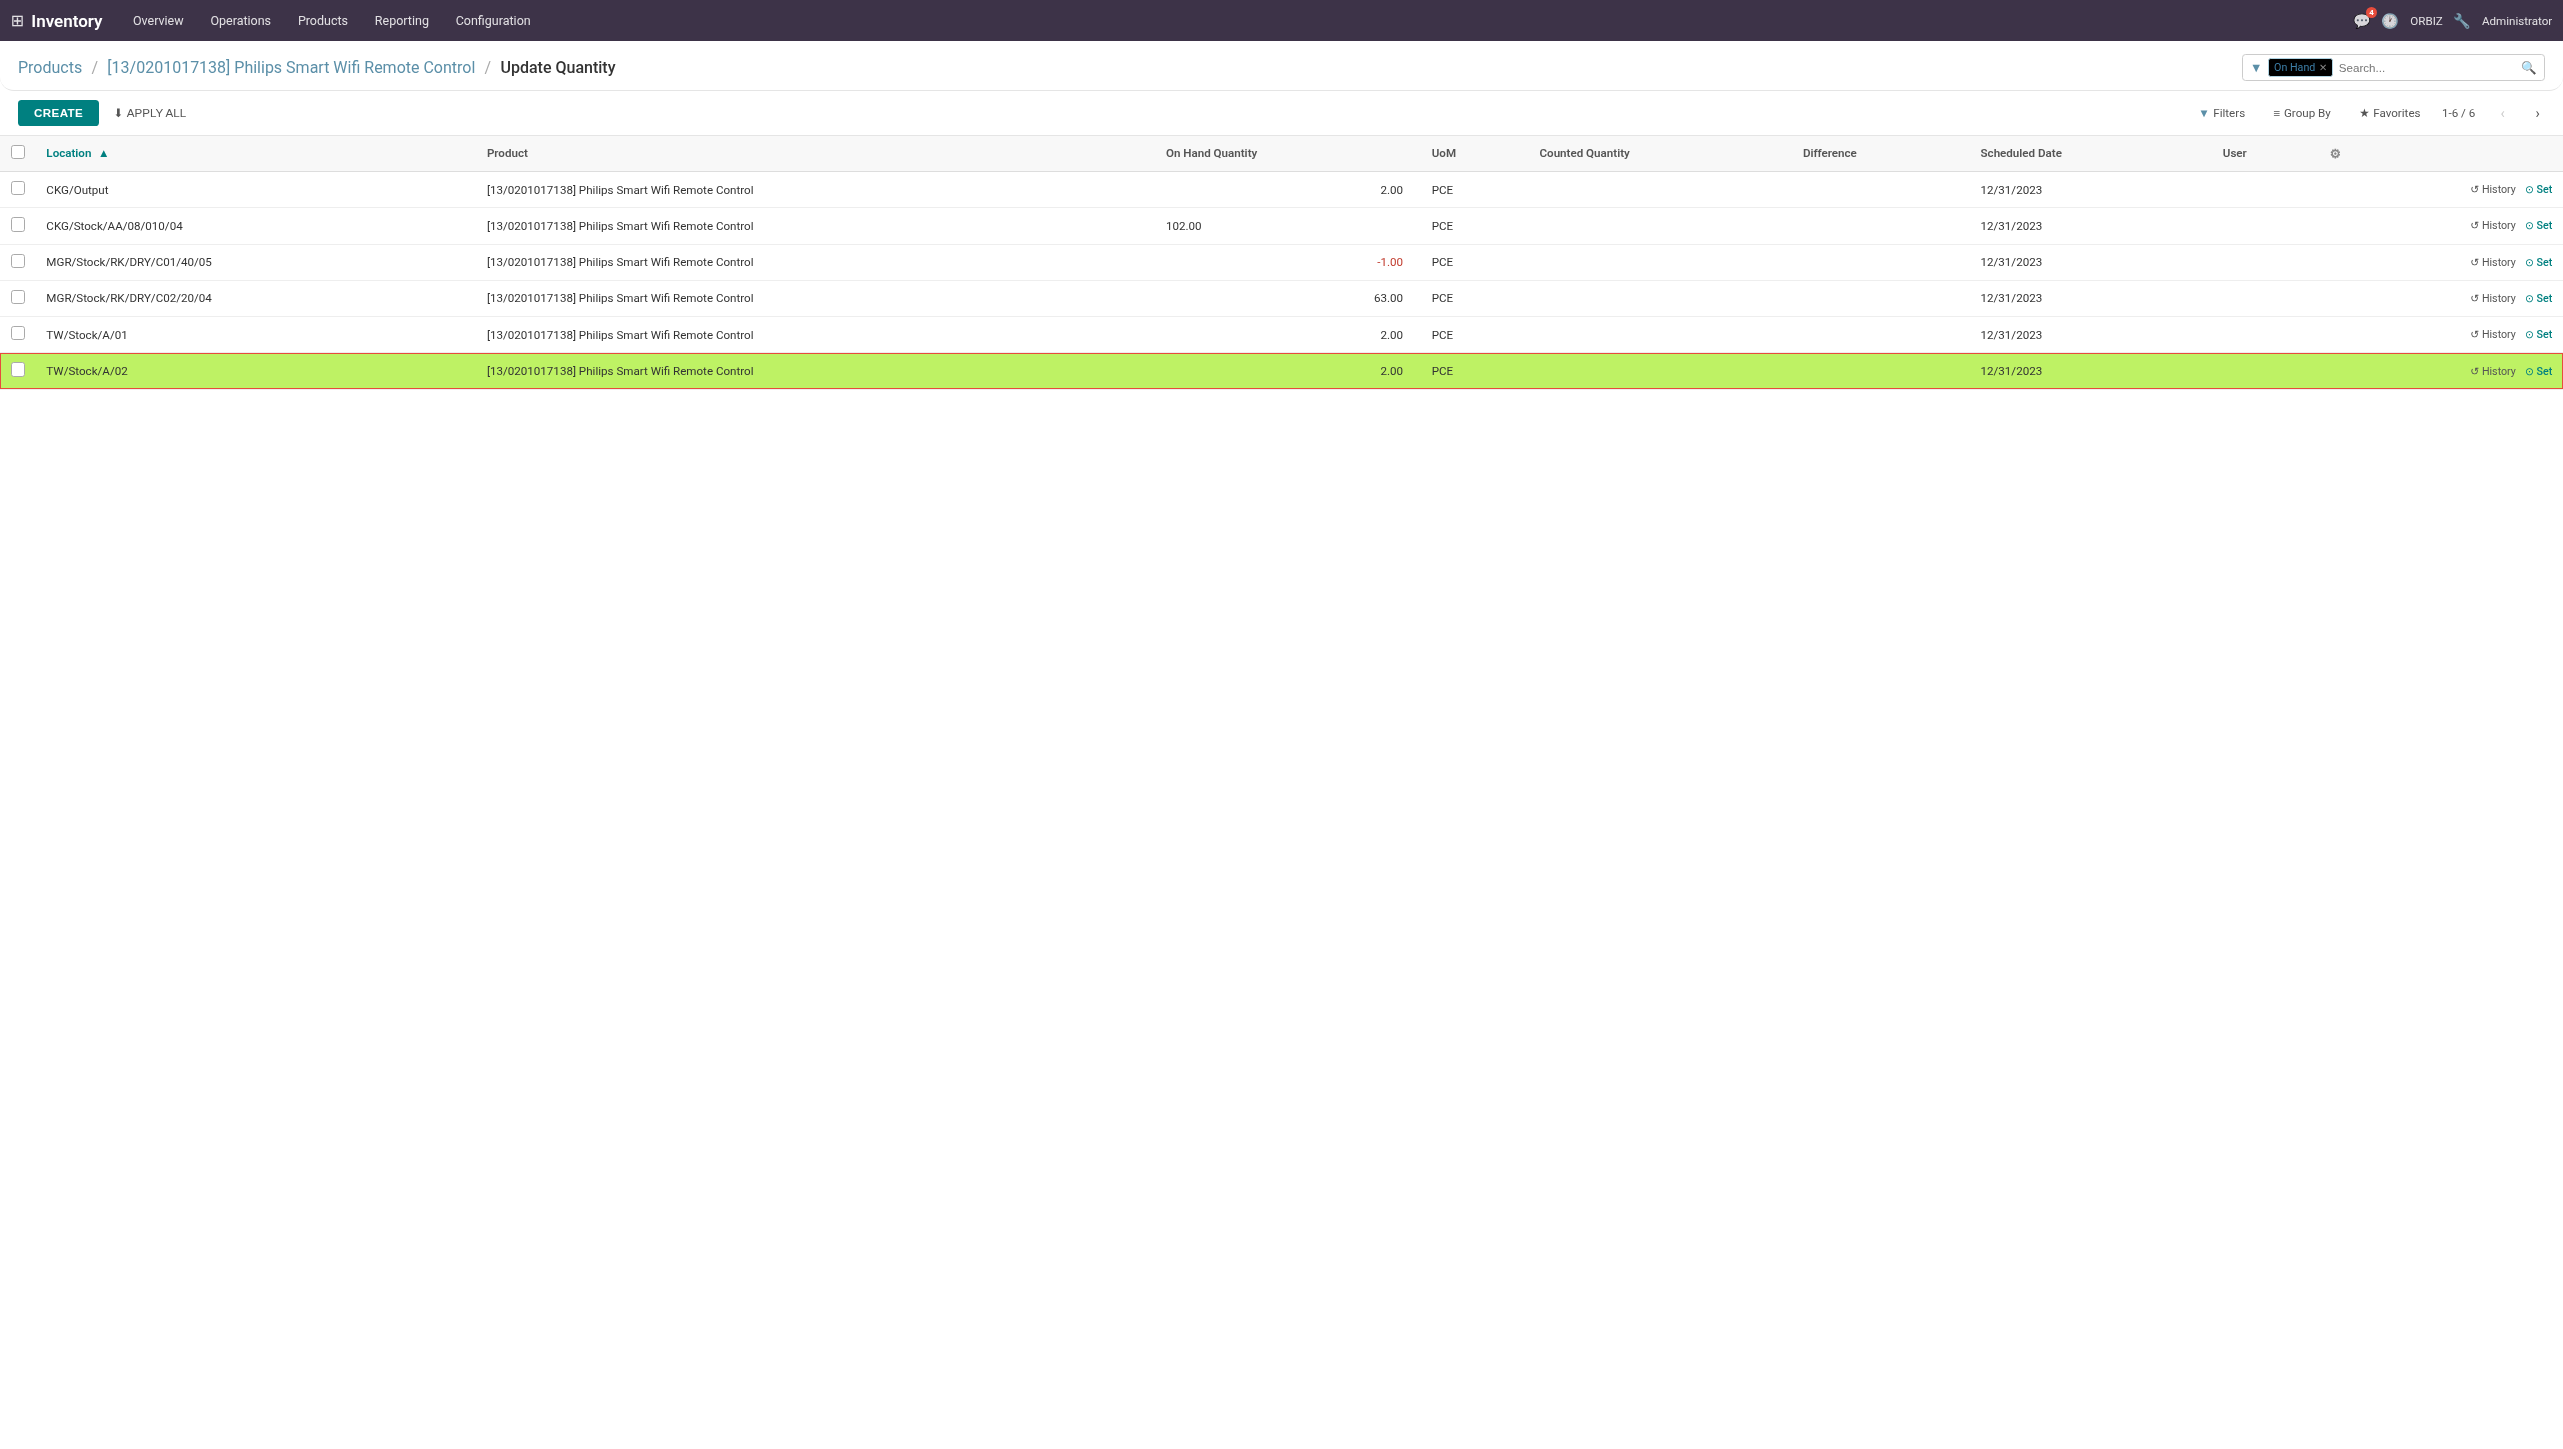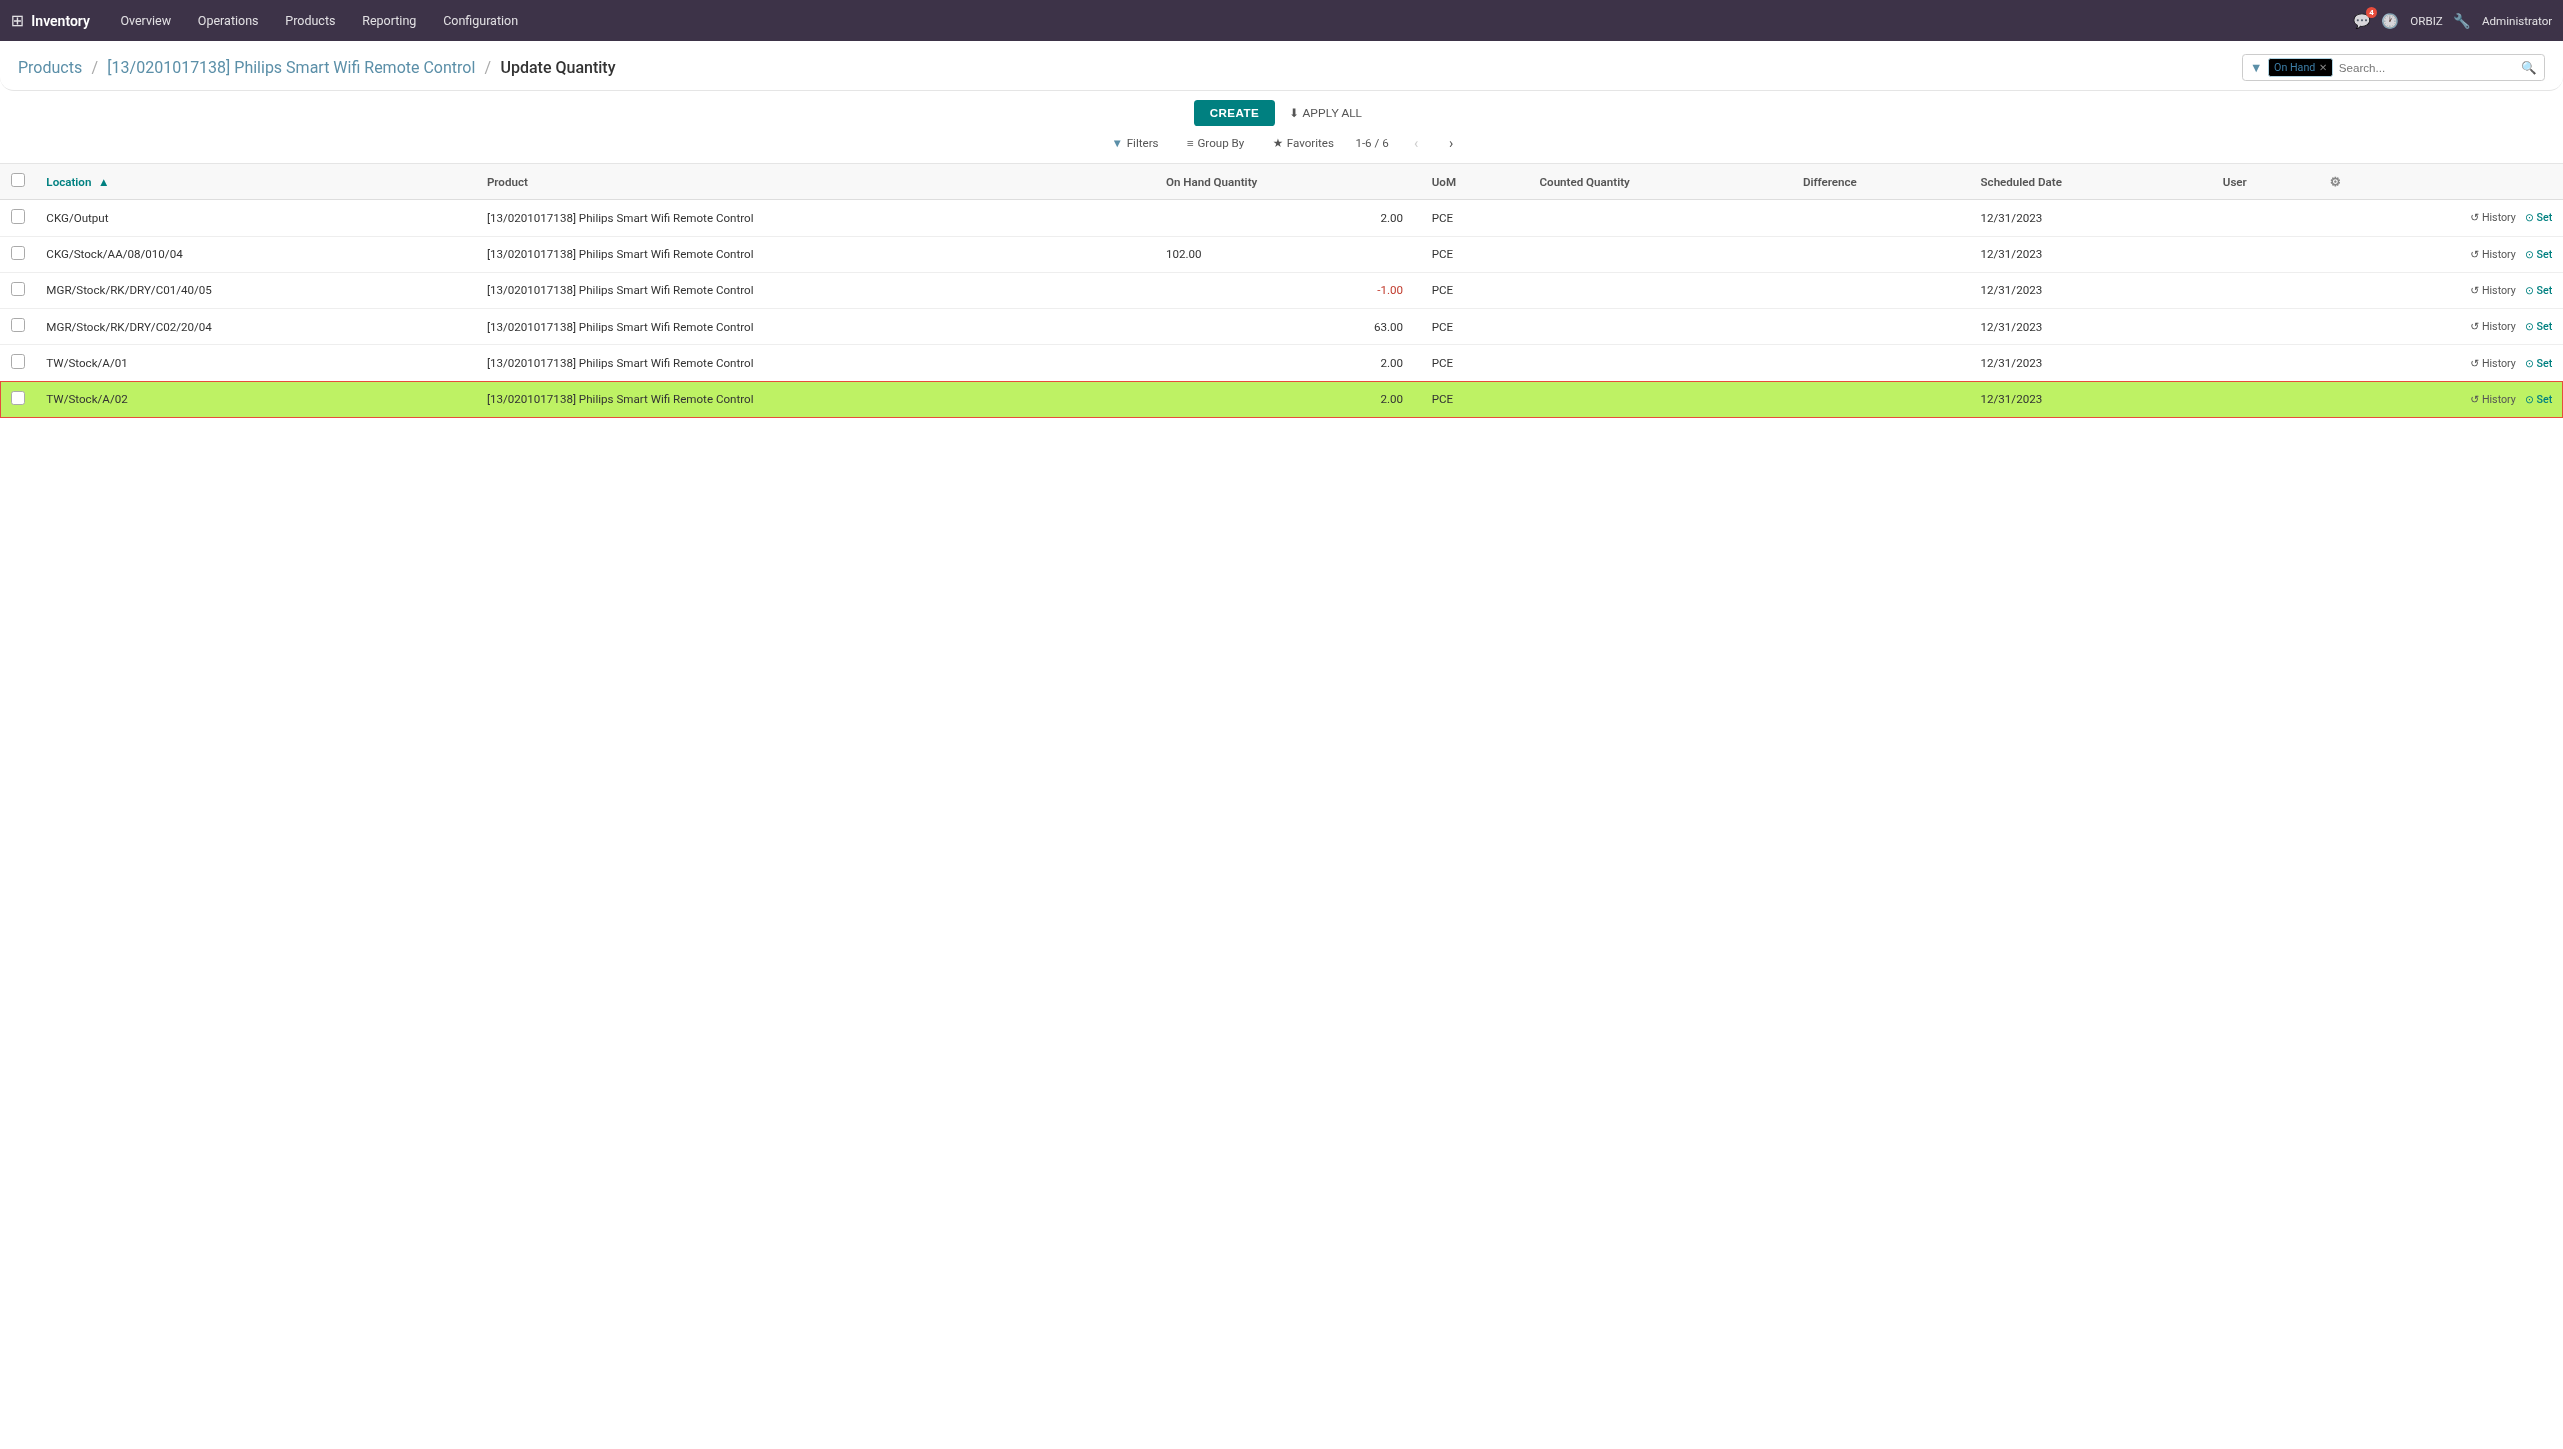--- a/index.html
+++ b/index.html
@@ -17,21 +17,21 @@
     .topnav-grid-icon {
       color: #fff;
       font-size: 16px;
       margin-right: 3.6px;
       cursor: pointer;
       opacity: 0.85;
     }
     .topnav-app {
       color: #fff;
       font-weight: 600;
-      font-size: 14px;
+      font-size: 17px;
       margin-right: 14.3px;
     }
     .topnav-menu {
       display: flex;
       gap: 1.8px;
       flex: 1;
     }
     .topnav-item {
       color: rgba(255,255,255,0.85);
       padding: 7.1px 12.5px;
@@ -120,21 +120,20 @@
     .search-icon-btn { color: #888; cursor: pointer; }
 
     
     .toolbar {
       display: flex;
       align-items: center;
       padding: 9px 18px;
       gap: 7.1px;
       border-bottom: 0.9px solid #e5e5e5;
       justify-content: space-between;
-      flex-direction: column;
     }
     .toolbar-left { display: flex; align-items: center; gap: 7.1px; }
     .btn-create {
       background: #008080;
       color: #fff;
       border: none;
       border-radius: 3.6px;
       padding: 6.2px 16px;
       font-size: 11.6px;
       font-weight: 600;

